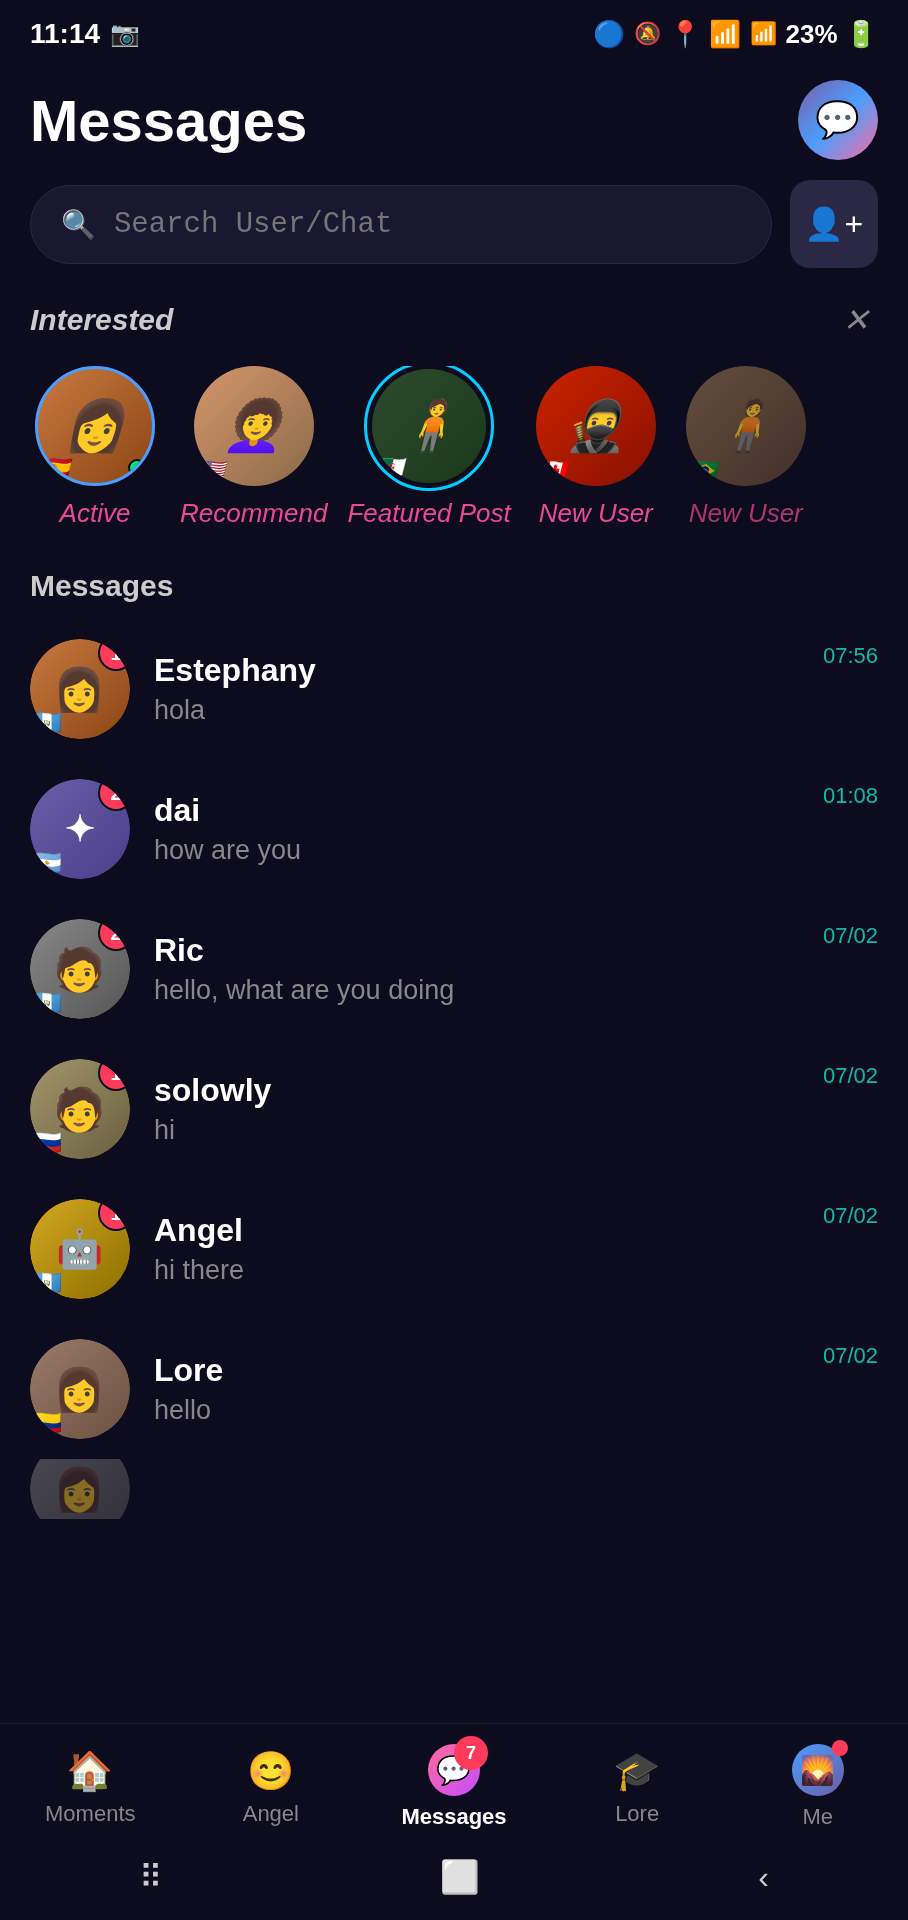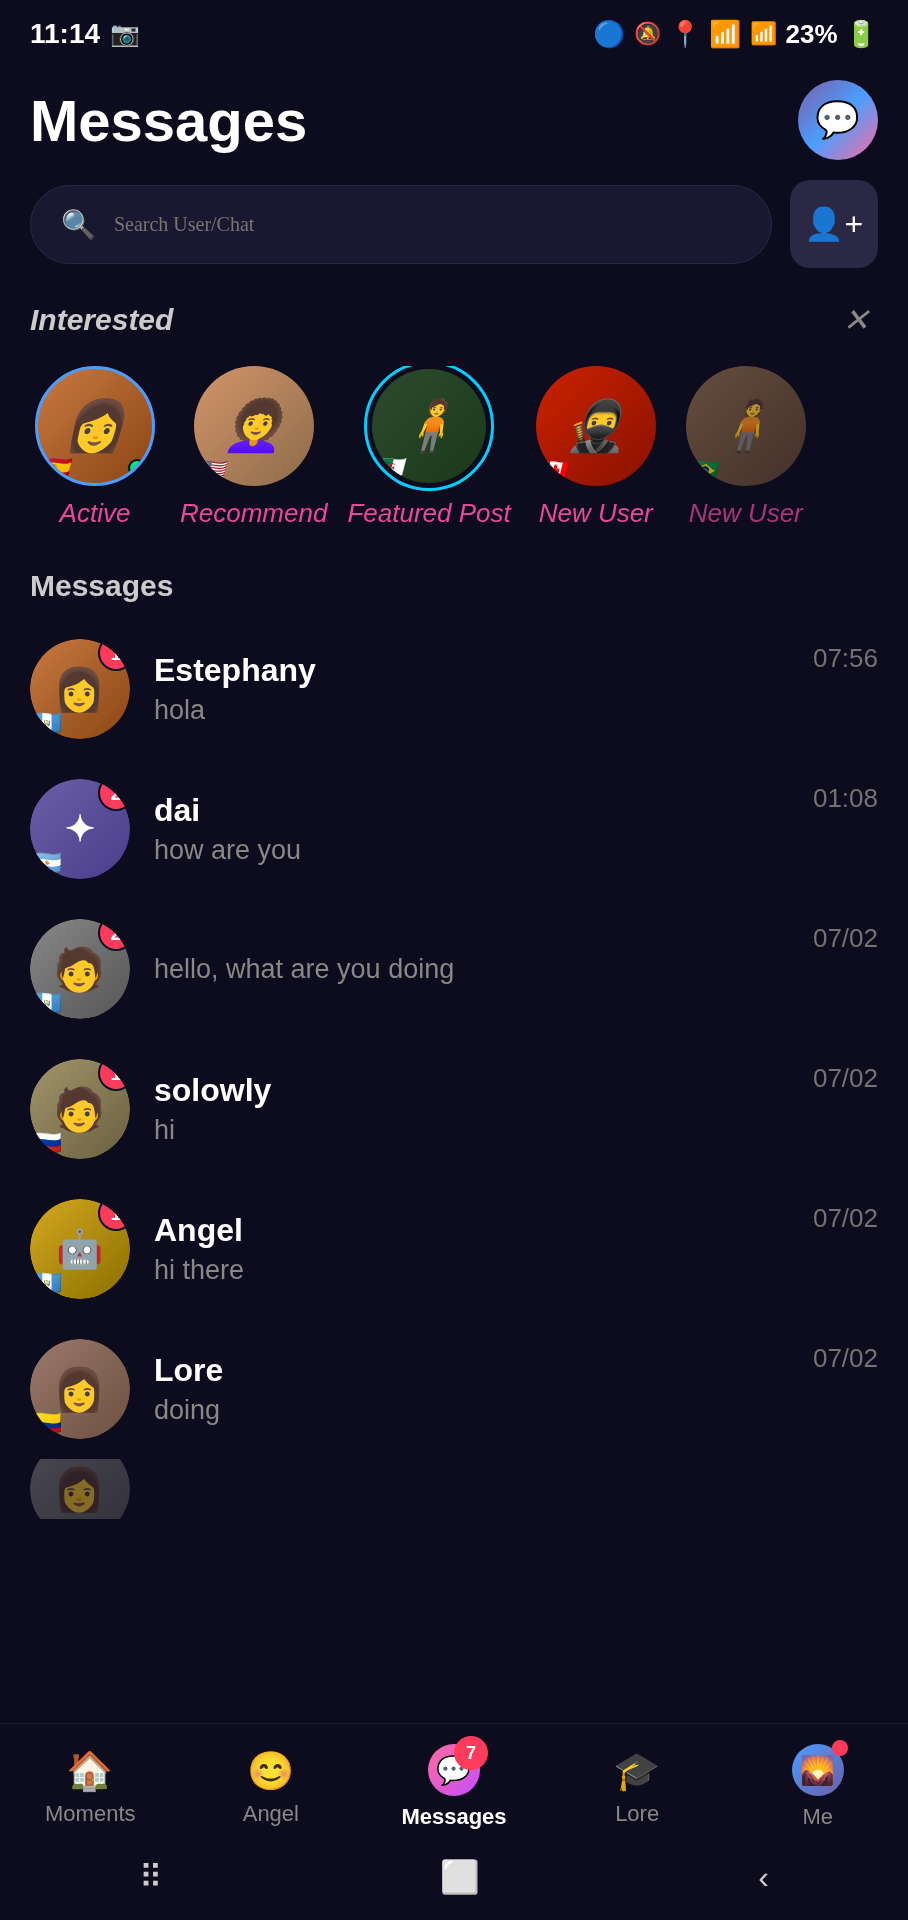--- a/index.html
+++ b/index.html
@@ -70,23 +70,23 @@
     }
     .search-icon-wrap {
       color: #888;
       font-size: 28px;
     }
     .search-input {
       background: transparent;
       border: none;
       outline: none;
       color: #f9a8d4;
-      font-size: 20px;
+      font-size: 29px;
       flex: 1;
-      font-family: Liberation Serif, serif;
+      font-family: Liberation Mono, monospace;
     }
     .add-user-btn {
       width: 88px;
       height: 88px;
       background: #2a2845;
       border-radius: 20px;
       display: flex;
       align-items: center;
       justify-content: center;
       font-size: 32px;
@@ -258,22 +258,22 @@
       margin-bottom: 6px;
     }
     .msg-preview {
       font-size: 27px;
       color: #888888;
       white-space: nowrap;
       overflow: hidden;
       text-overflow: ellipsis;
     }
     .msg-time {
-      font-size: 26px;
-      color: #737373;
+      font-size: 22px;
+      color: #14b8a6;
       flex-shrink: 0;
       align-self: flex-start;
       margin-top: 4px;
       margin-left: 41px;
     }
 
     
     .av-estephany { background: linear-gradient(135deg, #c87941, #8b4513); }
     .av-dai { background: linear-gradient(135deg, #6b5fa8, #4a3d8a); }
     .av-ric { background: linear-gradient(135deg, #888, #555); }
@@ -524,20 +524,21 @@
       <div class="msg-time">01:08</div>
     </div>
 
     <div class="message-item">
       <div class="msg-avatar">
         <div class="msg-avatar-inner av-ric">🧑</div>
         <span class="msg-flag">🇬🇹</span>
         <div class="badge">2</div>
       </div>
       <div class="msg-content">
+        <div class="msg-name">Ric</div>
         <div class="msg-preview">hello, what are you doing</div>
       </div>
       <div class="msg-time">07/02</div>
     </div>
 
     <div class="message-item">
       <div class="msg-avatar">
         <div class="msg-avatar-inner av-solowly">🧑</div>
         <span class="msg-flag">🇷🇺</span>
         <div class="badge">1</div>
@@ -562,21 +563,21 @@
       <div class="msg-time">07/02</div>
     </div>
 
     <div class="message-item">
       <div class="msg-avatar">
         <div class="msg-avatar-inner av-lore">👩</div>
         <span class="msg-flag">🇨🇴</span>
       </div>
       <div class="msg-content">
         <div class="msg-name">Lore</div>
-        <div class="msg-preview">doing</div>
+        <div class="msg-preview">hello</div>
       </div>
       <div class="msg-time">07/02</div>
     </div>
 
     <div class="message-item" style="opacity:0.5; overflow:hidden; height:60px;">
       <div class="msg-avatar">
         <div class="msg-avatar-inner" style="background: linear-gradient(135deg, #888, #555); border-radius: 50%;">👩</div>
       </div>
     </div>
 

